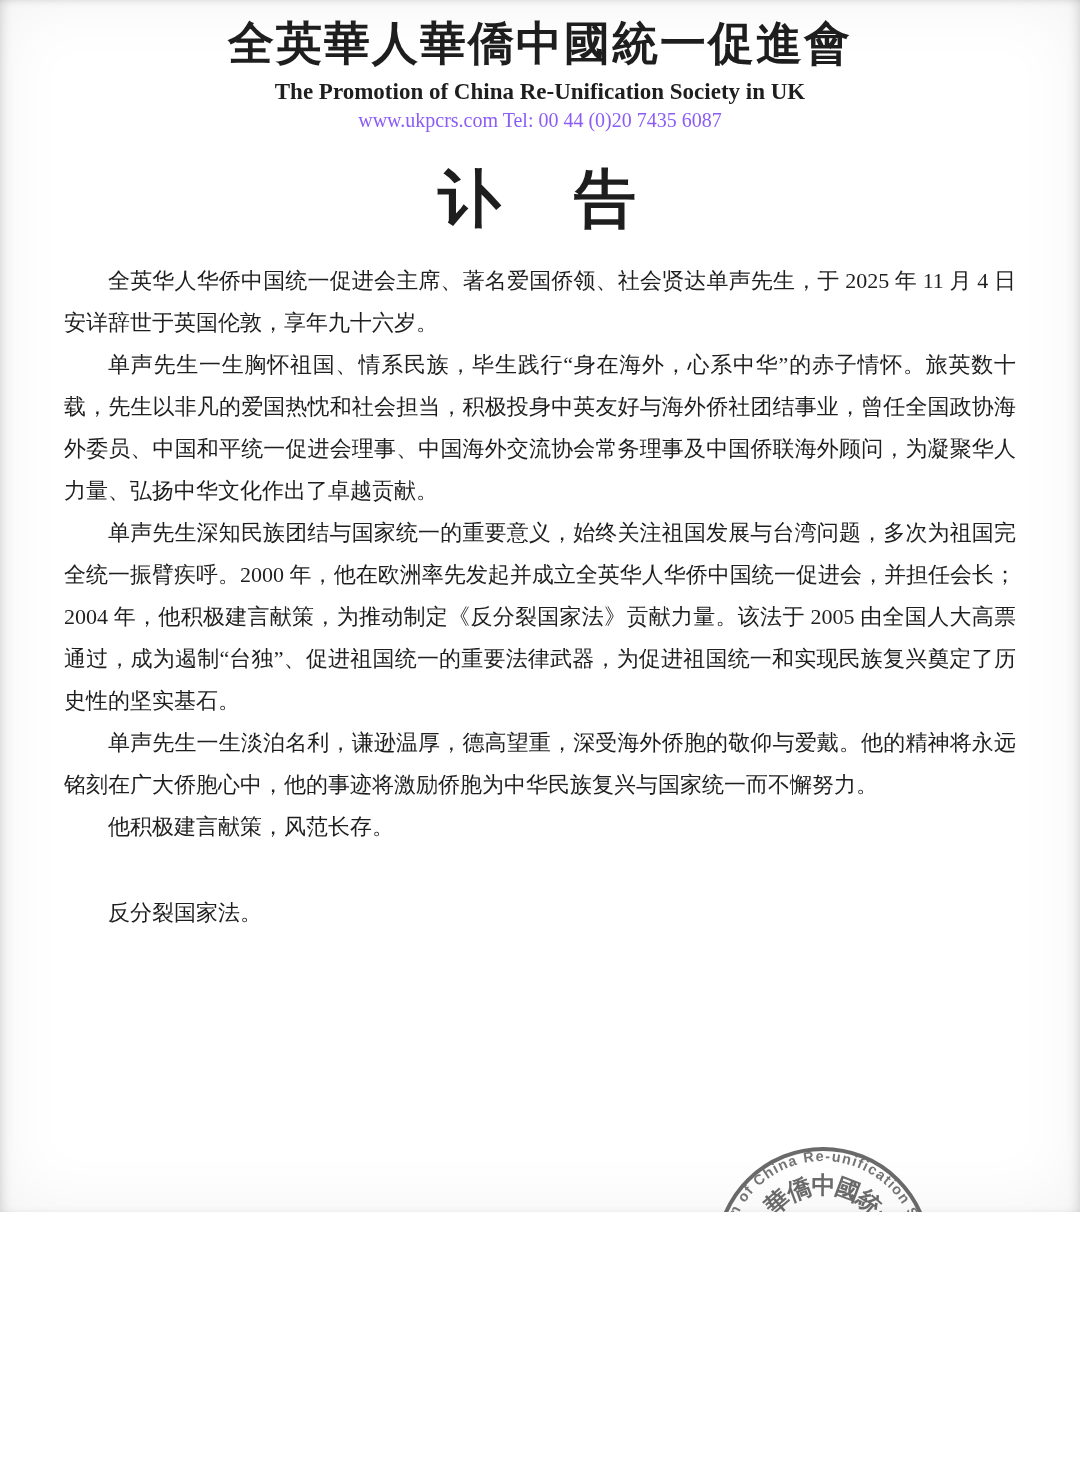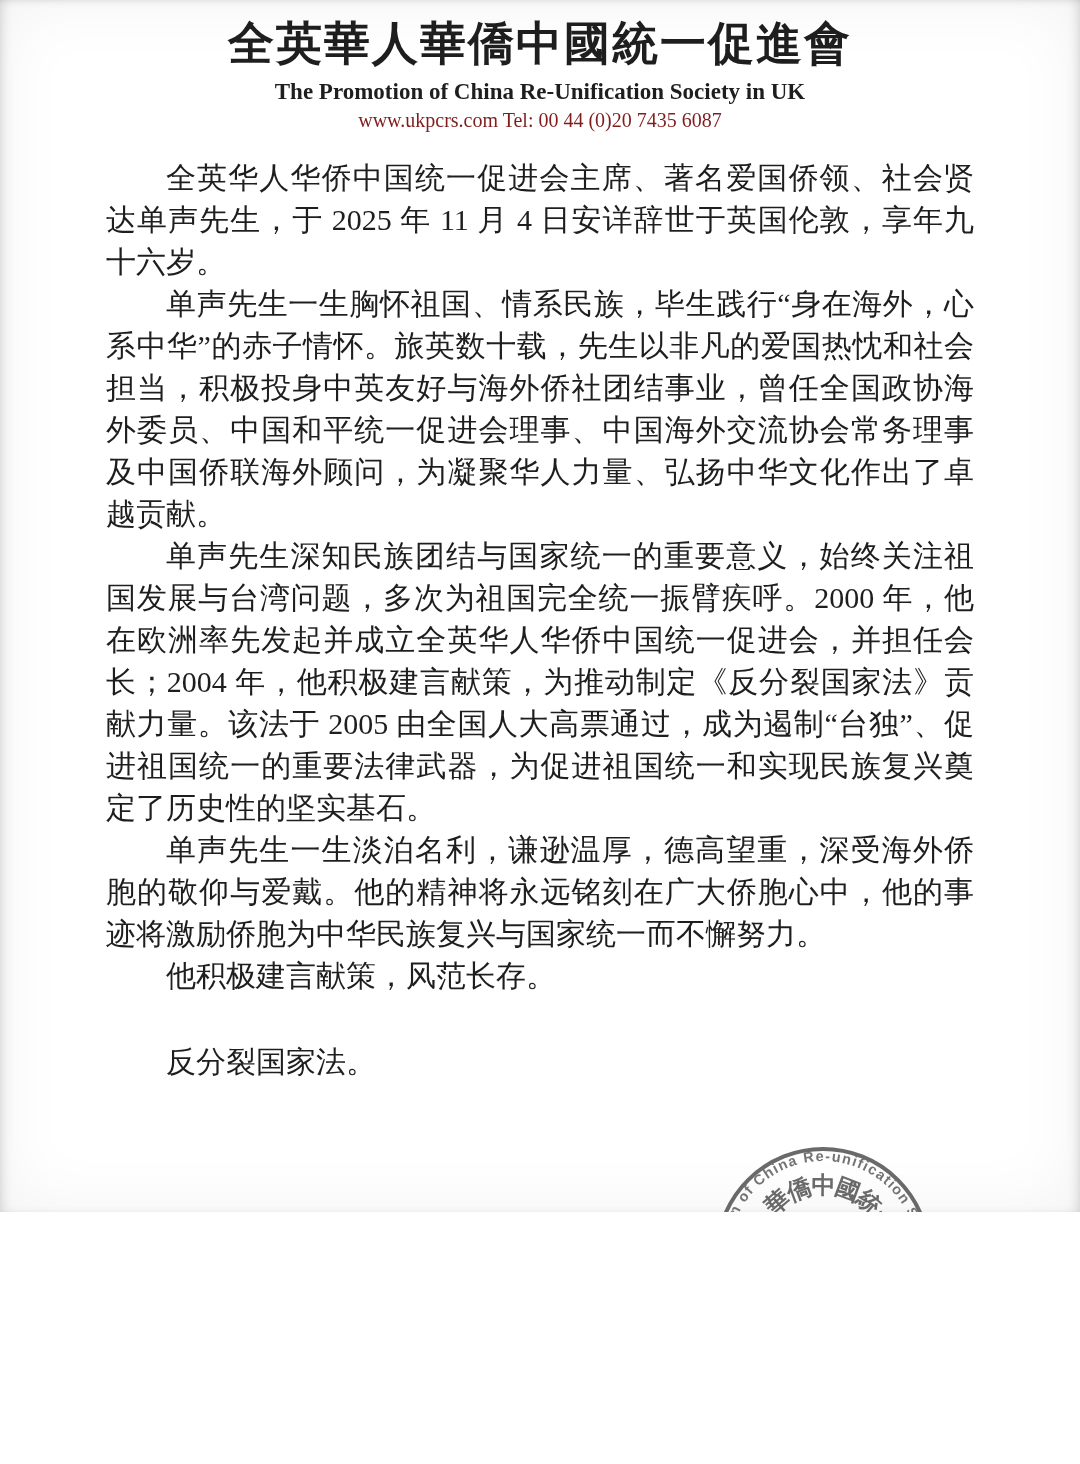--- a/index.html
+++ b/index.html
@@ -21,33 +21,33 @@
                 inset 0 6px 12px -8px rgba(0,0,0,0.12);
   }
   .header { text-align: center; padding-top: 16px; }
   .org-zh {
     font-size: 46px;
     font-weight: bold;
     letter-spacing: 2px;
     line-height: 1.2;
   }
   .org-en { font-size: 23px; font-weight: bold; margin-top: 8px; line-height: 1.1; }
-  .org-contact { font-size: 20px; margin-top: 5px; line-height: 1.1; color: #7f1d1d; }
+  .org-contact { font-size: 20px; margin-top: 5px; line-height: 1.1; color: #8b5cf6; }
   .doc-title {
     text-align: center;
     font-size: 62px;
     font-weight: bold;
     margin-top: 34px;
     letter-spacing: 6px;
     line-height: 1.1;
   }
   .body-text {
-    padding: 0 106px;
+    padding: 0 64px;
     margin-top: 26px;
-    font-size: 30px;
+    font-size: 22px;
     line-height: 42px;
     text-align: justify;
   }
   .body-text p { margin: 0; text-indent: 2em; }
   .closing-para { margin-top: 44px !important; }
   .signature {
     position: absolute;
     top: 1236px;
     right: 42px;
     font-size: 26px;
@@ -91,20 +91,21 @@
 
 <div class="page">
   <div class="scan-edge"></div>
 
   <div class="header">
     <div class="org-zh">全英華人華僑中國統一促進會</div>
     <div class="org-en">The Promotion of China Re-Unification Society in UK</div>
     <div class="org-contact">www.ukpcrs.com Tel: 00 44 (0)20 7435 6087</div>
   </div>
 
+  <div class="doc-title">讣　告</div>
 
   <div class="body-text">
     <p>全英华人华侨中国统一促进会主席、著名爱国侨领、社会贤达单声先生，于 2025 年 11 月 4 日安详辞世于英国伦敦，享年九十六岁。</p>
     <p>单声先生一生胸怀祖国、情系民族，毕生践行“身在海外，心系中华”的赤子情怀。旅英数十载，先生以非凡的爱国热忱和社会担当，积极投身中英友好与海外侨社团结事业，曾任全国政协海外委员、中国和平统一促进会理事、中国海外交流协会常务理事及中国侨联海外顾问，为凝聚华人力量、弘扬中华文化作出了卓越贡献。</p>
     <p>单声先生深知民族团结与国家统一的重要意义，始终关注祖国发展与台湾问题，多次为祖国完全统一振臂疾呼。2000 年，他在欧洲率先发起并成立全英华人华侨中国统一促进会，并担任会长；2004 年，他积极建言献策，为推动制定《反分裂国家法》贡献力量。该法于 2005 由全国人大高票通过，成为遏制“台独”、促进祖国统一的重要法律武器，为促进祖国统一和实现民族复兴奠定了历史性的坚实基石。</p>
     <p>单声先生一生淡泊名利，谦逊温厚，德高望重，深受海外侨胞的敬仰与爱戴。他的精神将永远铭刻在广大侨胞心中，他的事迹将激励侨胞为中华民族复兴与国家统一而不懈努力。</p>
     <p>他积极建言献策，风范长存。</p>
     <p class="closing-para">反分裂国家法。</p>
   </div>
 

